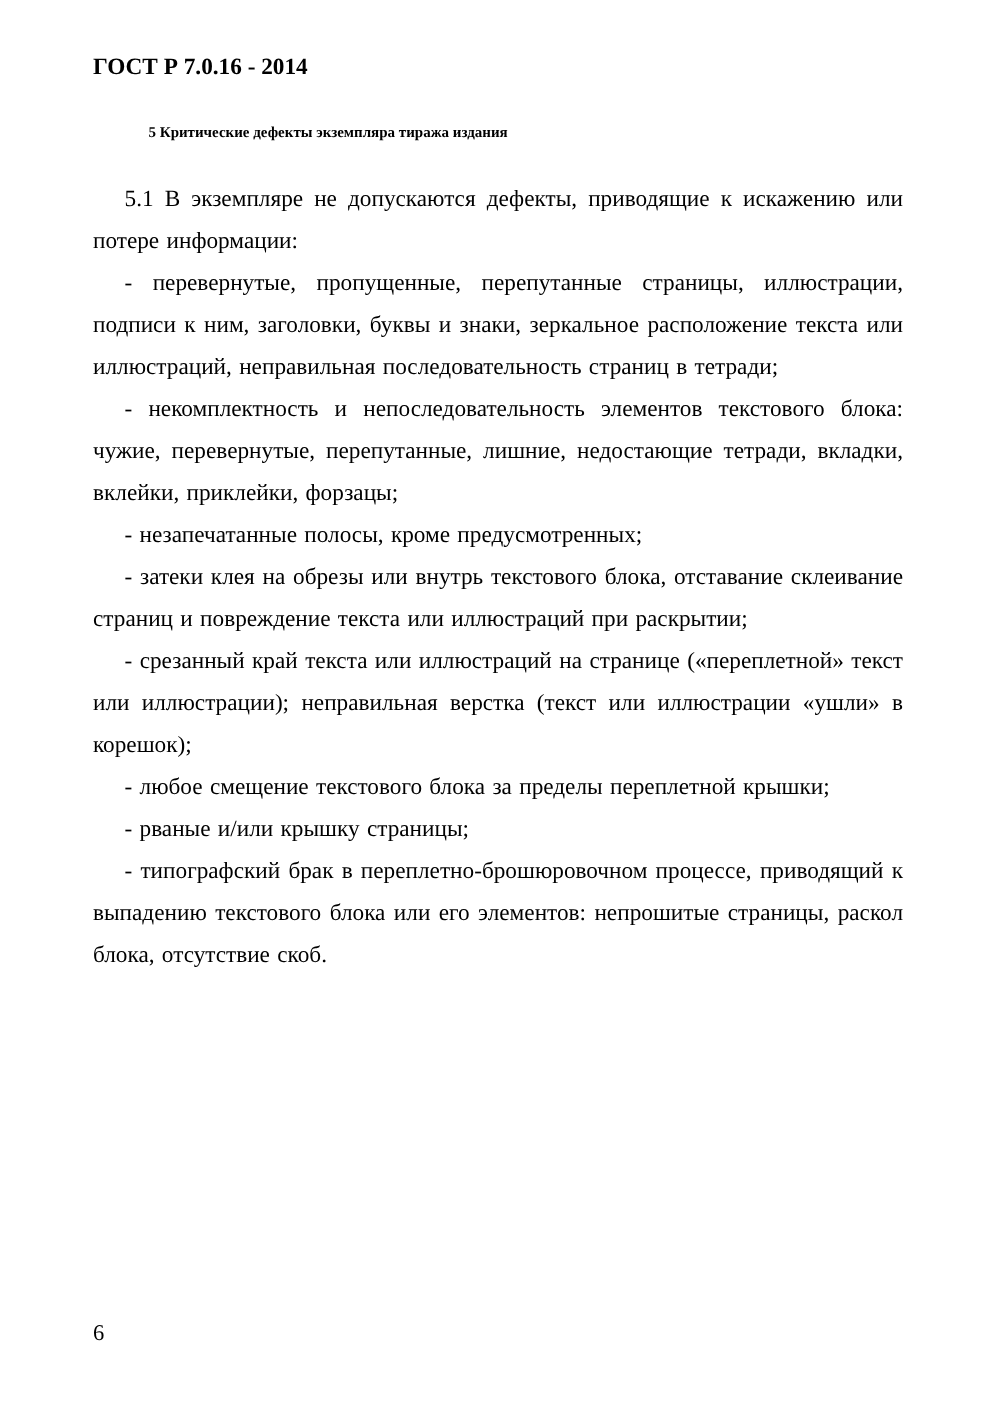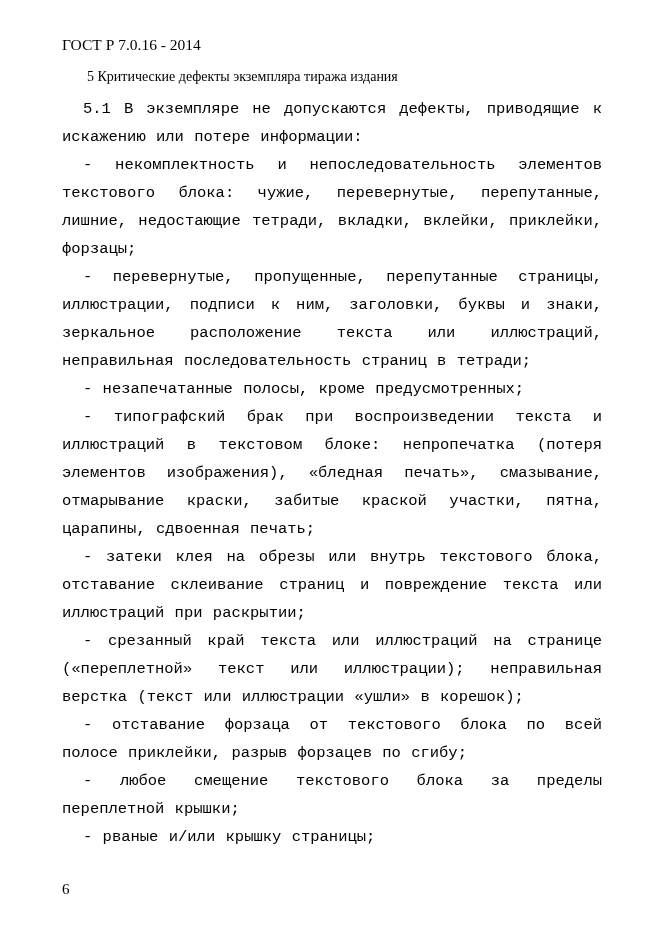--- a/index.html
+++ b/index.html
@@ -17,62 +17,60 @@
   .page {
     position: relative;
     box-sizing: border-box;
     width: 661px;
     height: 935px;
     padding: 31px 59px 0 62px;
     background: #ffffff;
   }
   .doc-header {
     font-size: 15.5px;
-    font-weight: normal;
+    font-weight: bold;
     line-height: 28px;
     margin: 0;
   }
   .section-heading {
-    font-size: 14px;
-    font-weight: normal;
+    font-size: 10px;
+    font-weight: bold;
     line-height: 28px;
-    margin: 4px;
+    margin: 16px;
     text-indent: 21px;
   }
   .para {
     font-size: 15.5px;
     line-height: 28px;
     margin: 0;
     text-indent: 21px;
     text-align: justify;
     -moz-text-align-last: left;
     text-align-last: left;
     word-spacing: 1px;
-    font-family: Liberation Mono, monospace;
   }
   .page-number {
     position: absolute;
     left: 62px;
     bottom: 38px;
     font-size: 15px;
     line-height: 16px;
   }
 </style>
 </head>
 <body>
 
 <div class="page">
   <div class="doc-header">ГОСТ Р 7.0.16 - 2014</div>
   <div class="section-heading">5 Критические дефекты экземпляра тиража издания</div>
 
   <p class="para">5.1 В экземпляре не допускаются дефекты, приводящие к искажению или потере информации:</p>
+  <p class="para">- перевернутые, пропущенные, перепутанные страницы, иллюстрации, подписи к ним, заголовки, буквы и знаки, зеркальное расположение текста или иллюстраций, неправильная последовательность страниц в тетради;</p>
   <p class="para">- некомплектность и непоследовательность элементов текстового блока: чужие, перевернутые, перепутанные, лишние, недостающие тетради, вкладки, вклейки, приклейки, форзацы;</p>
-  <p class="para">- перевернутые, пропущенные, перепутанные страницы, иллюстрации, подписи к ним, заголовки, буквы и знаки, зеркальное расположение текста или иллюстраций, неправильная последовательность страниц в тетради;</p>
   <p class="para">- незапечатанные полосы, кроме предусмотренных;</p>
-  <p class="para">- типографский брак при воспроизведении текста и иллюстраций в текстовом блоке: непропечатка (потеря элементов изображения), «бледная печать», смазывание, отмарывание краски, забитые краской участки, пятна, царапины, сдвоенная печать;</p>
   <p class="para">- затеки клея на обрезы или внутрь текстового блока, отставание склеивание страниц и повреждение текста или иллюстраций при раскрытии;</p>
   <p class="para">- срезанный край текста или иллюстраций на странице («переплетной» текст или иллюстрации); неправильная верстка (текст или иллюстрации «ушли» в корешок);</p>
-  <p class="para">- отставание форзаца от текстового блока по всей полосе приклейки, разрыв форзацев по сгибу;</p>
   <p class="para">- любое смещение текстового блока за пределы переплетной крышки;</p>
   <p class="para">- рваные и/или крышку страницы;</p>
+  <p class="para">- типографский брак в переплетно-брошюровочном процессе, приводящий к выпадению текстового блока или его элементов: непрошитые страницы, раскол блока, отсутствие скоб.</p>
 
   <div class="page-number">6</div>
 </div>
 
 </body></html>

